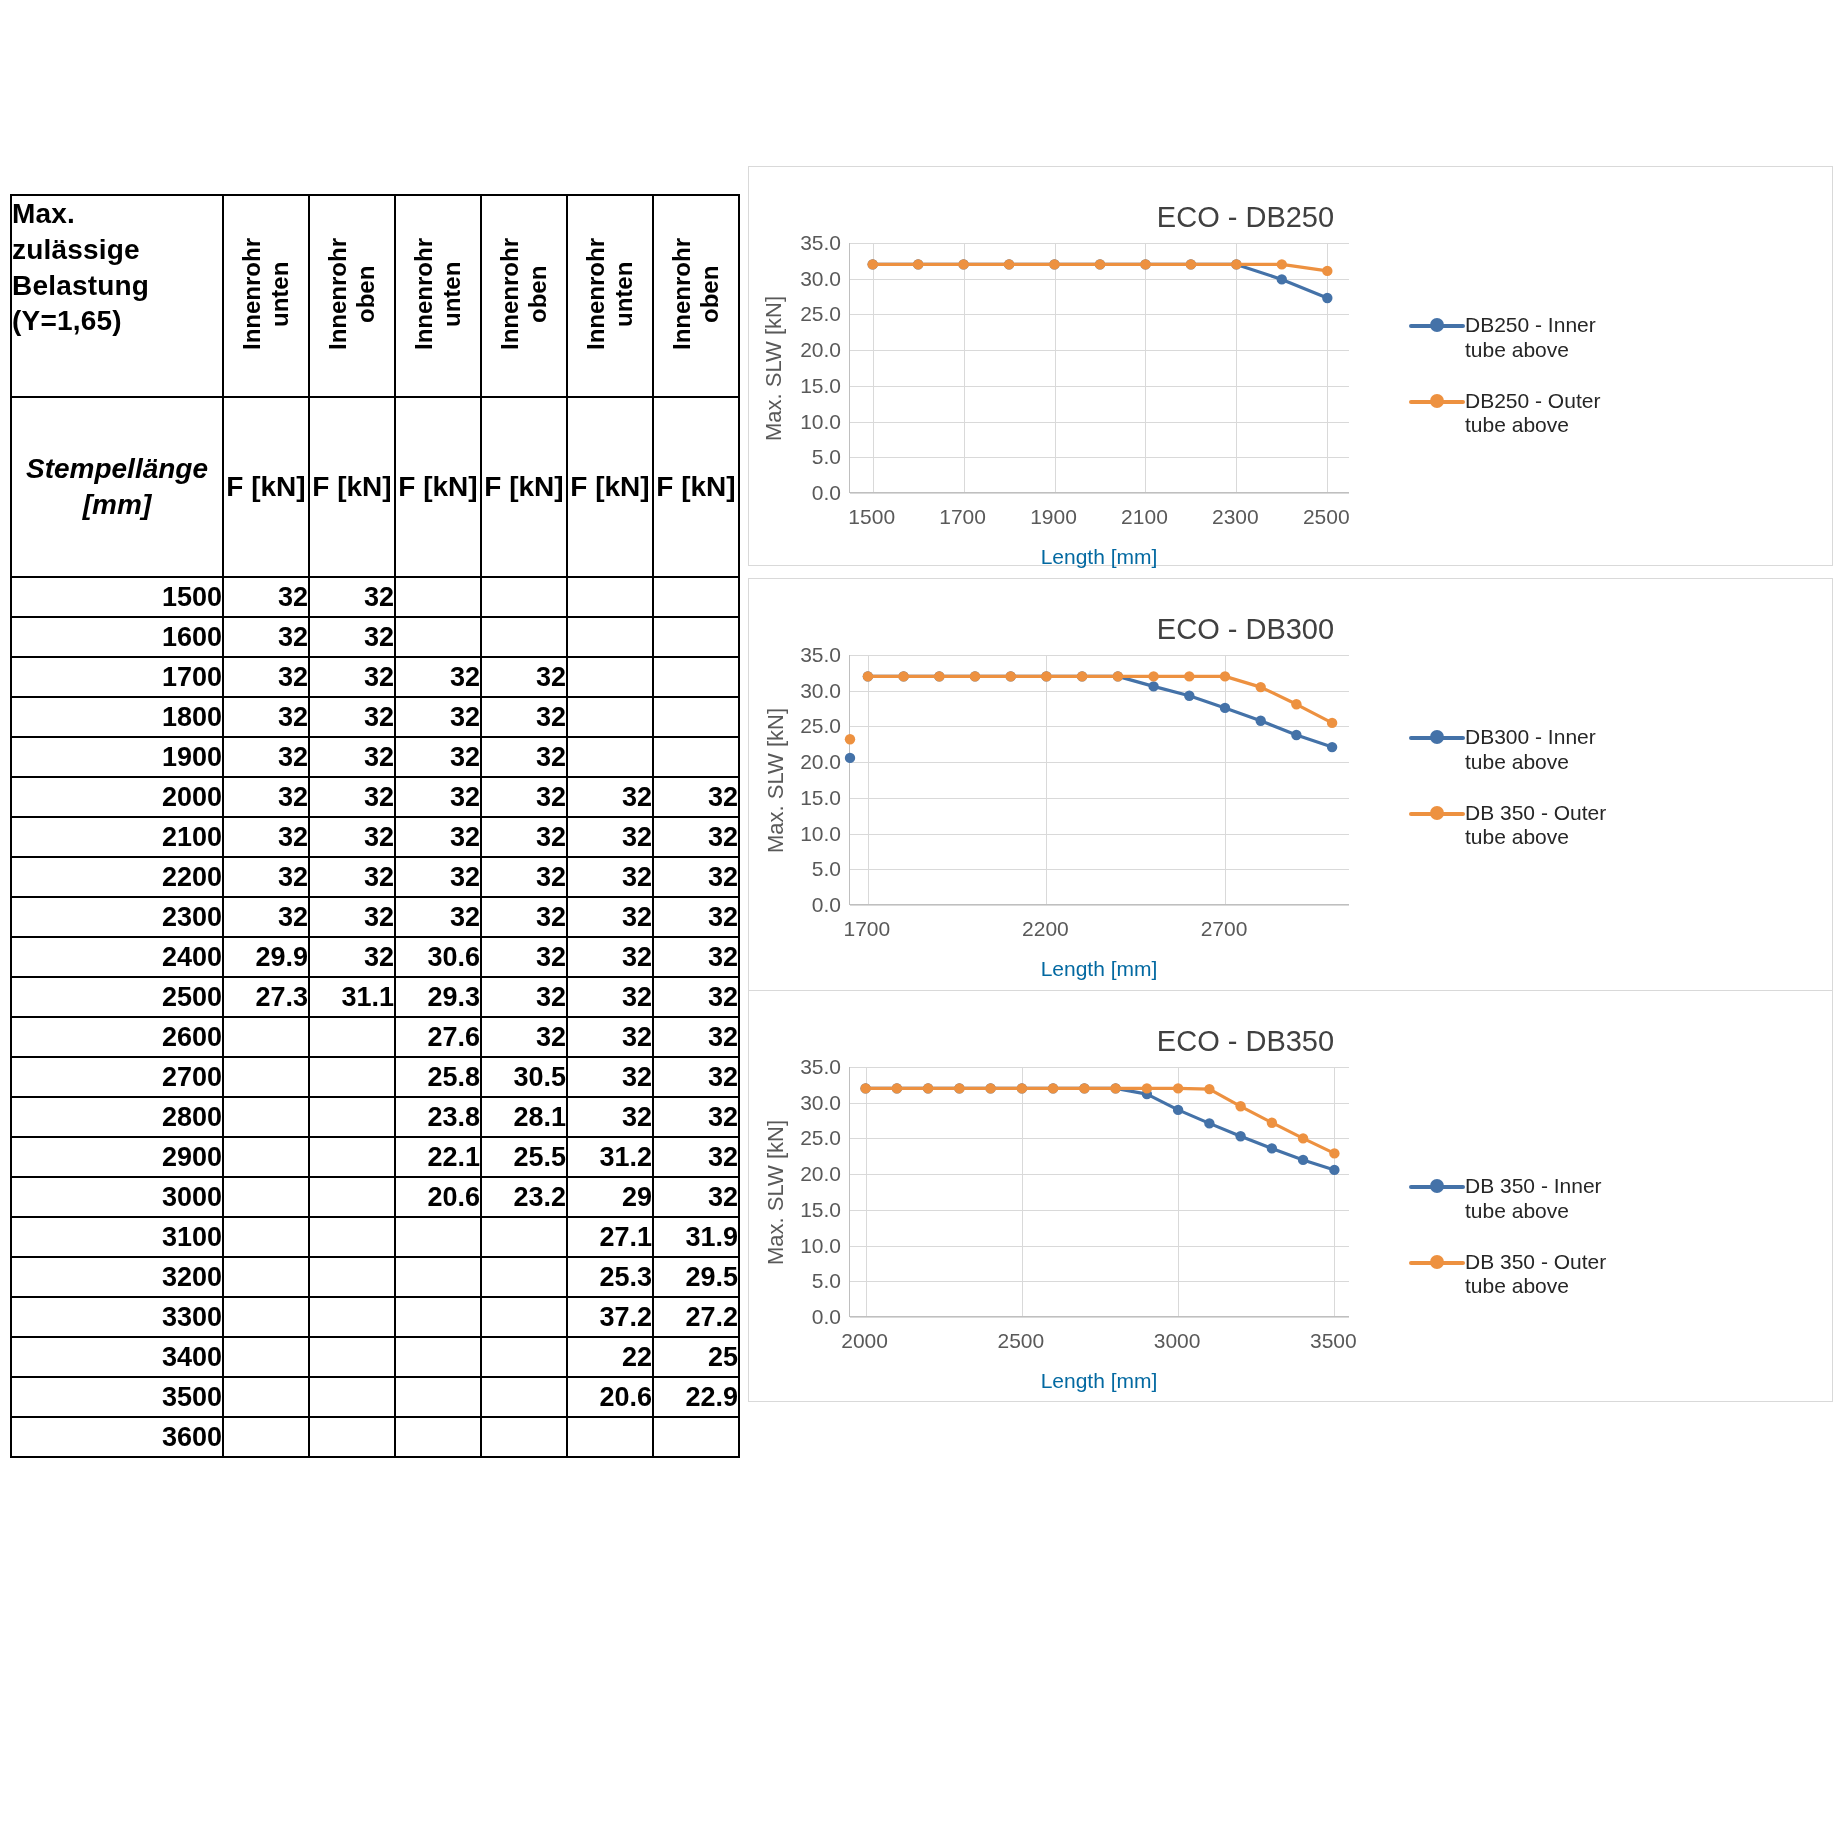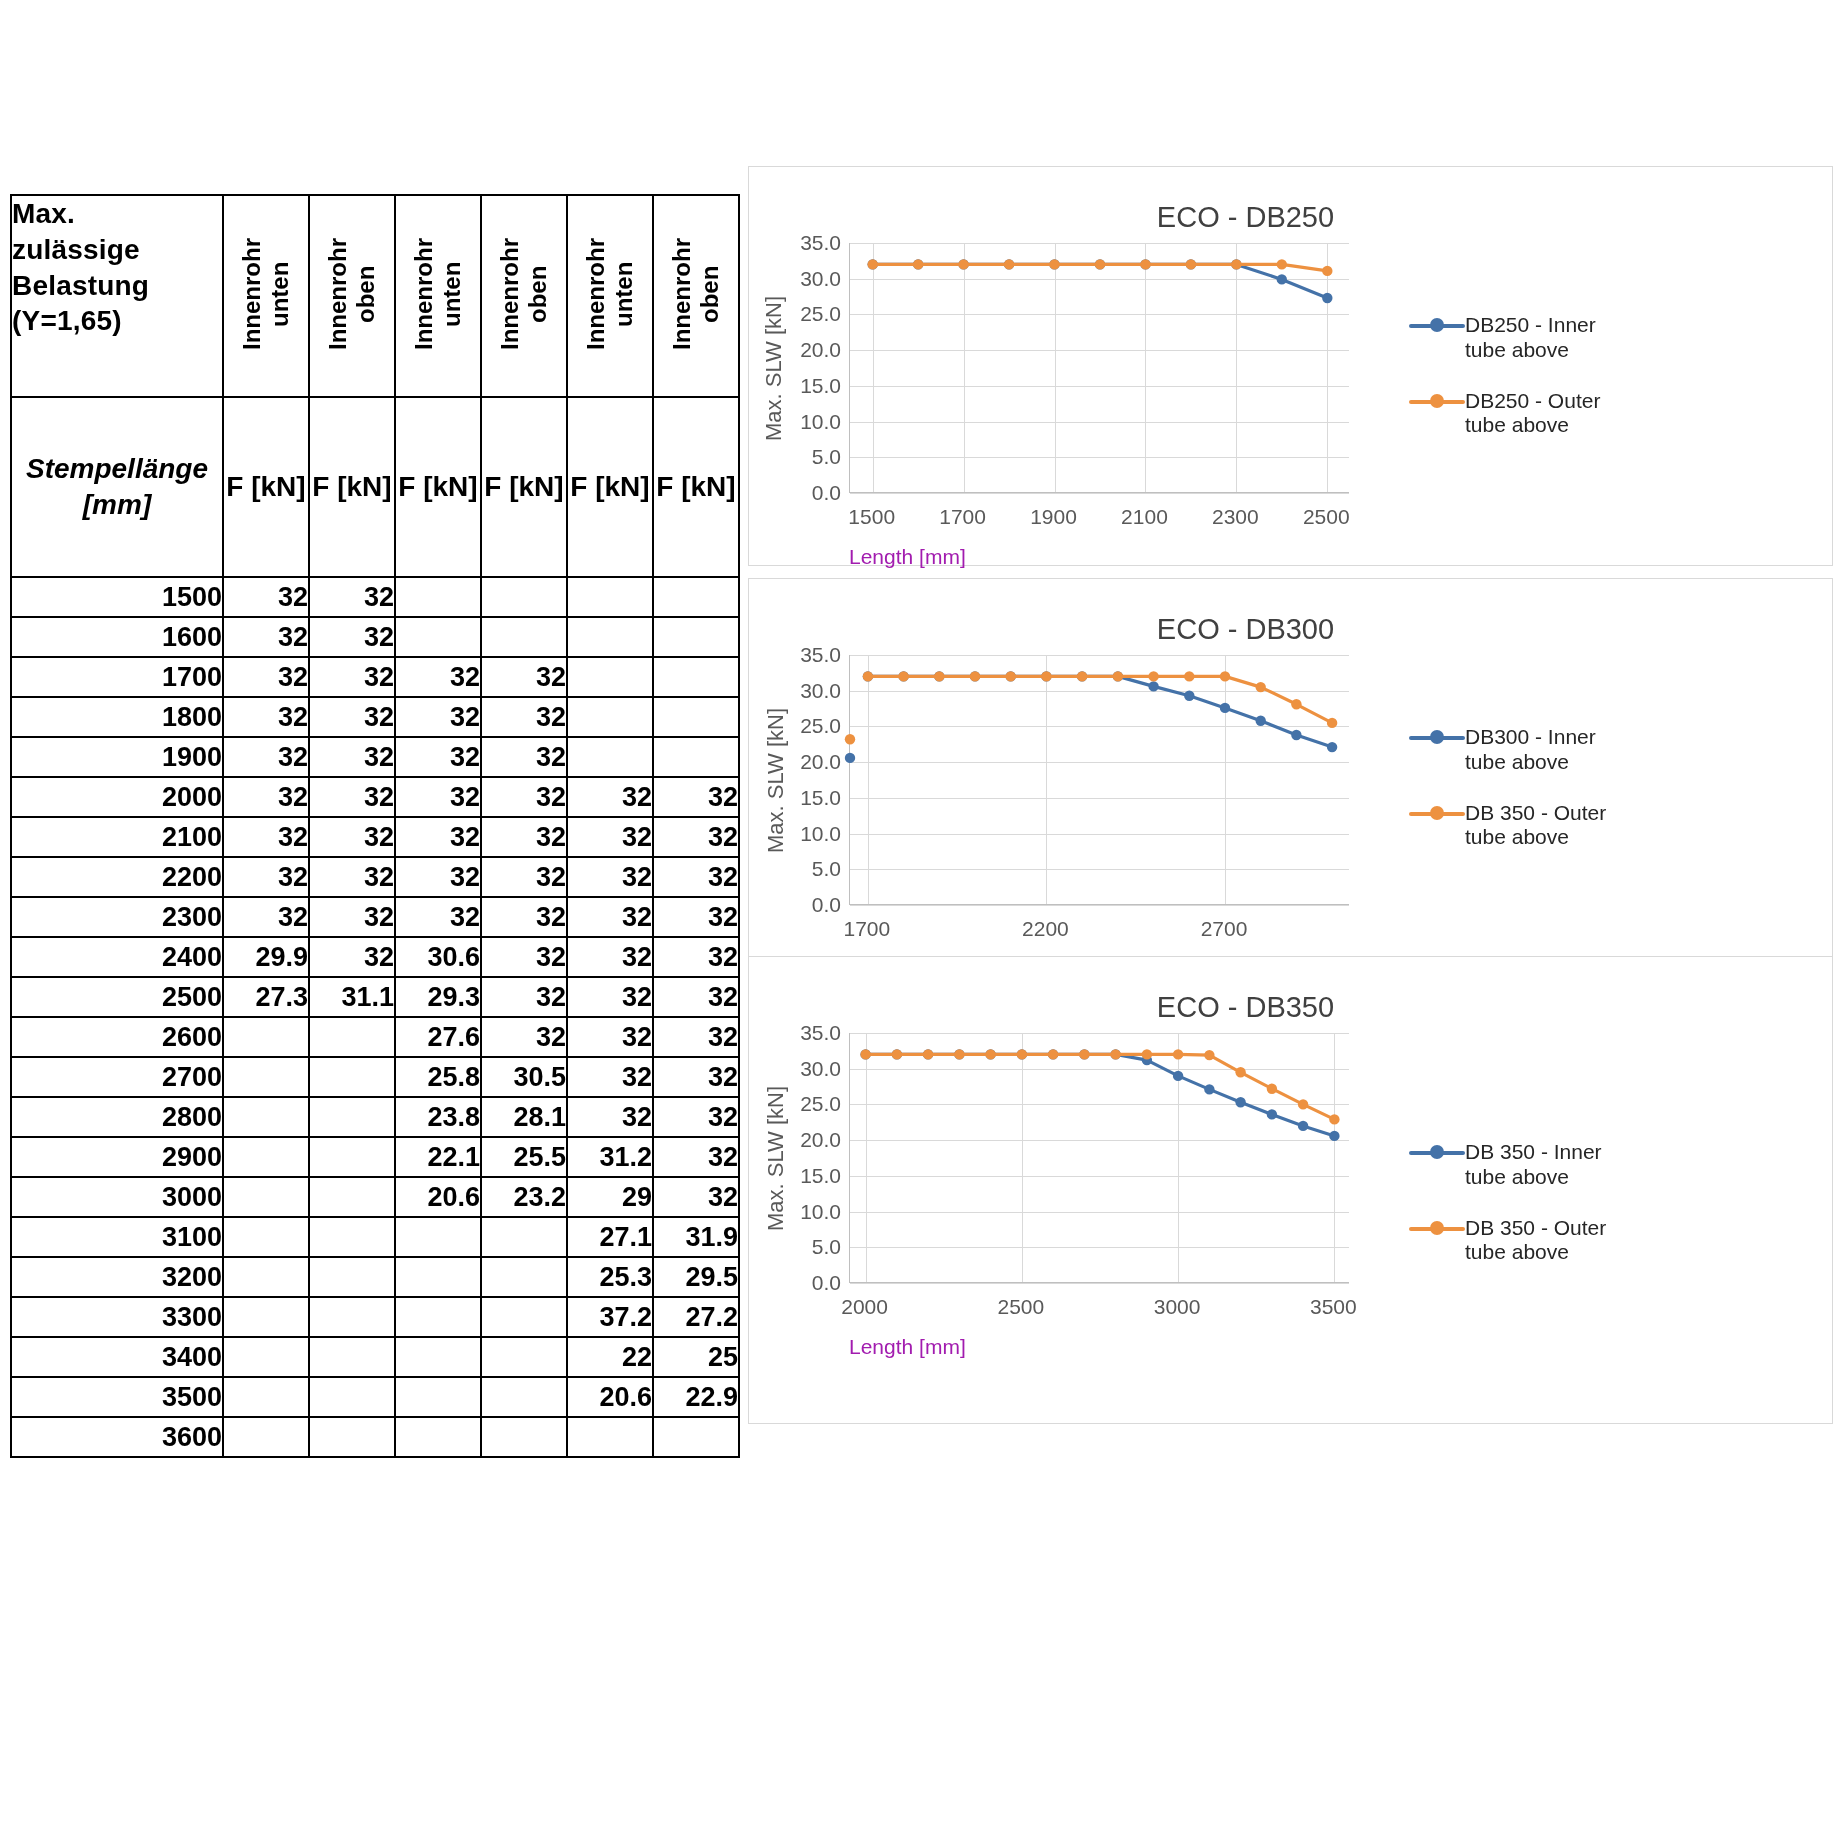--- a/index.html
+++ b/index.html
@@ -38,21 +38,21 @@
   .tb-l{border-left:4px solid #000;}
   .tb-r{border-right:4px solid #000;}
   .tb-t{border-top:4px solid #000;}
   .tb-b{border-bottom:4px solid #000;}
 
   
   .panel{position:absolute;left:748px;width:1085px;background:#fff;
          border:1px solid #d9d9d9;box-sizing:border-box;}
   #panel1{top:166px;height:400px;}
   #panel2{top:578px;height:528px;}
-  #panel3{top:956px;height:468px;}
+  #panel3{top:990px;height:412px;}
 
   .chart-title{position:absolute;left:0;right:0;text-align:center;
                font-size:29px;color:#404040;font-family:"Liberation Sans",sans-serif;}
   #panel1 .chart-title{top:34px;left:-90px;}
   #panel2 .chart-title{top:34px;left:-90px;}
   #panel3 .chart-title{top:34px;left:-90px;}
 
   .ylabel{position:absolute;writing-mode:vertical-rl;transform:rotate(180deg);
           font-size:22px;color:#595959;left:12px;top:96px;height:210px;
           display:flex;align-items:center;justify-content:center;}
@@ -62,21 +62,21 @@
   .plot{position:absolute;left:100px;top:76px;width:500px;height:250px;
         border-left:1px solid #bfbfbf;border-bottom:1px solid #bfbfbf;box-sizing:border-box;}
   .gridline{position:absolute;left:0;right:0;height:0;border-top:1px solid #d9d9d9;}
   .vgrid{position:absolute;top:0;bottom:0;width:0;border-left:1px solid #d9d9d9;}
 
   .ytick{position:absolute;right:606px;font-size:21px;color:#595959;
          text-align:right;width:80px;transform:translateY(-50%);}
   #panel1 .ytick,#panel2 .ytick,#panel3 .ytick{right:auto;left:8px;width:84px;}
 
   .xtick{position:absolute;font-size:21px;color:#595959;transform:translateX(-50%);}
-  .xlabel{position:absolute;font-size:21px;color:#a21caf;text-align:left;}
+  .xlabel{position:absolute;font-size:21px;color:#0369a1;text-align:center;}
 
   .legend{position:absolute;font-size:21px;color:#262626;line-height:1.18;}
   .leg-item{display:flex;align-items:flex-start;margin-bottom:26px;}
   .leg-mark{width:56px;height:22px;position:relative;flex:0 0 56px;margin-top:2px;}
   .leg-line{position:absolute;left:0;top:9px;width:56px;height:4px;border-radius:2px;}
   .leg-dot{position:absolute;left:21px;top:3px;width:14px;height:14px;border-radius:50%;}
   .leg-txt{white-space:pre-line;}
 
   svg.series{position:absolute;left:0;top:0;overflow:visible;}
 </style>

